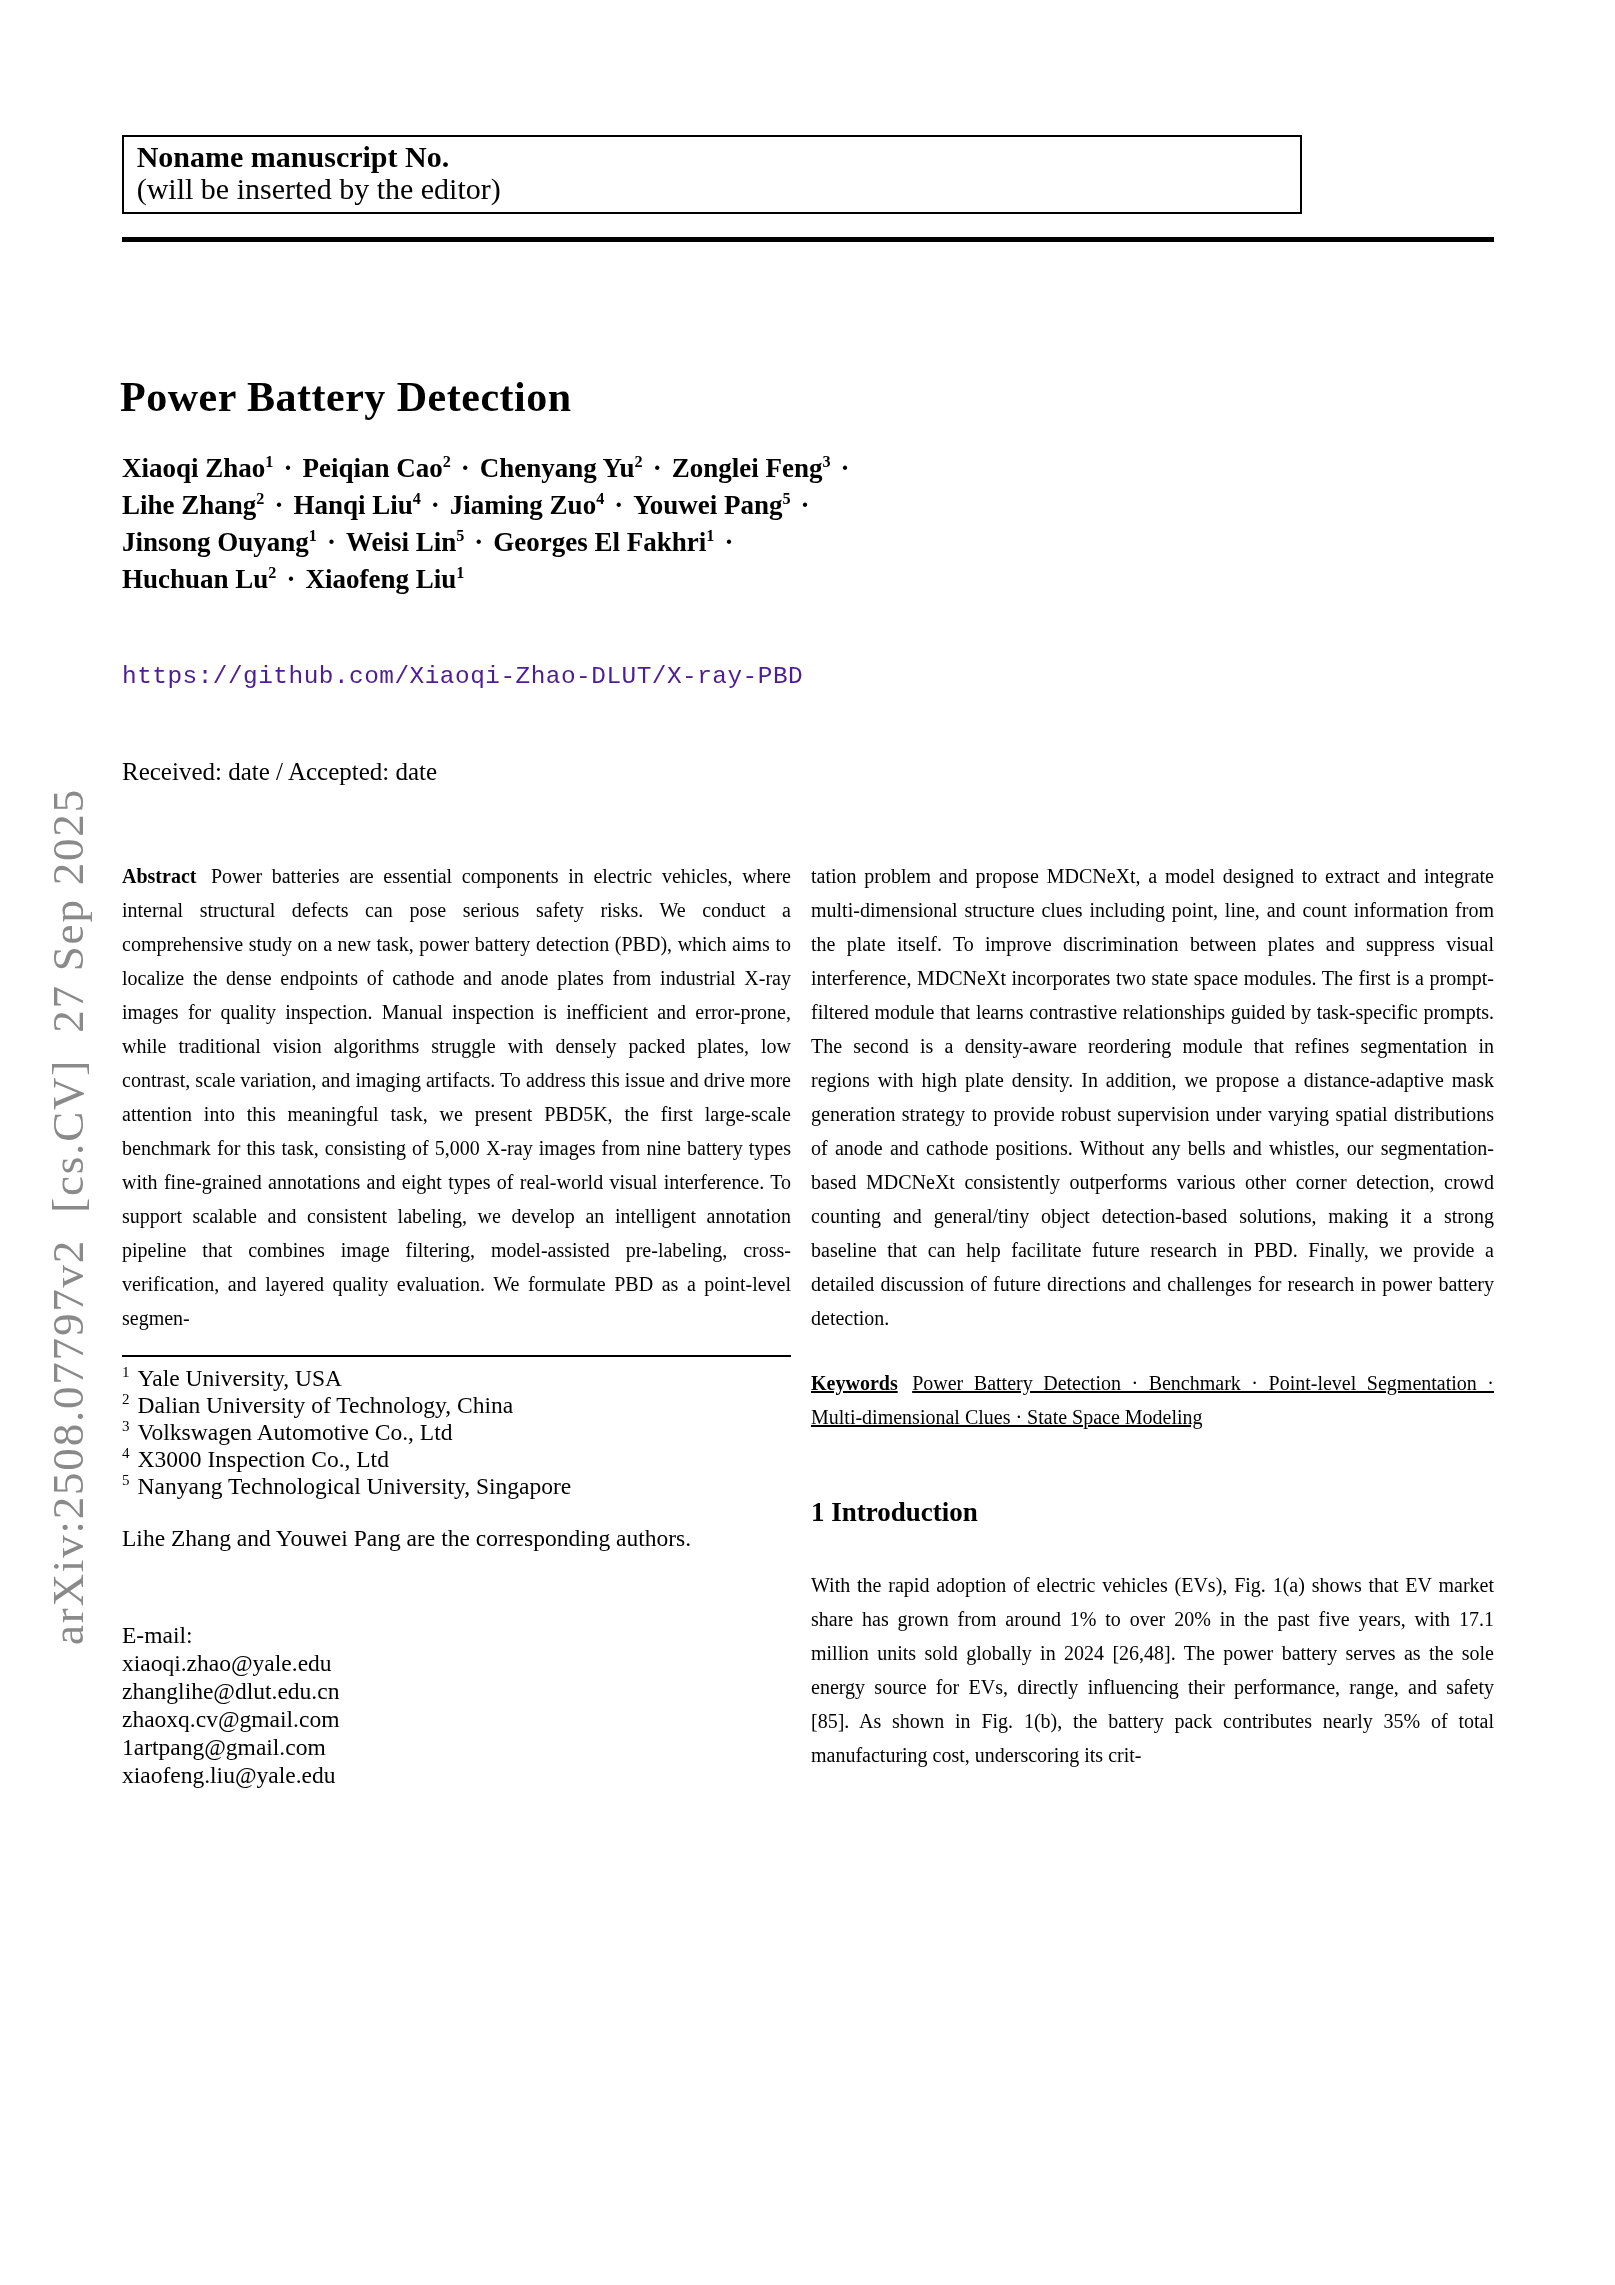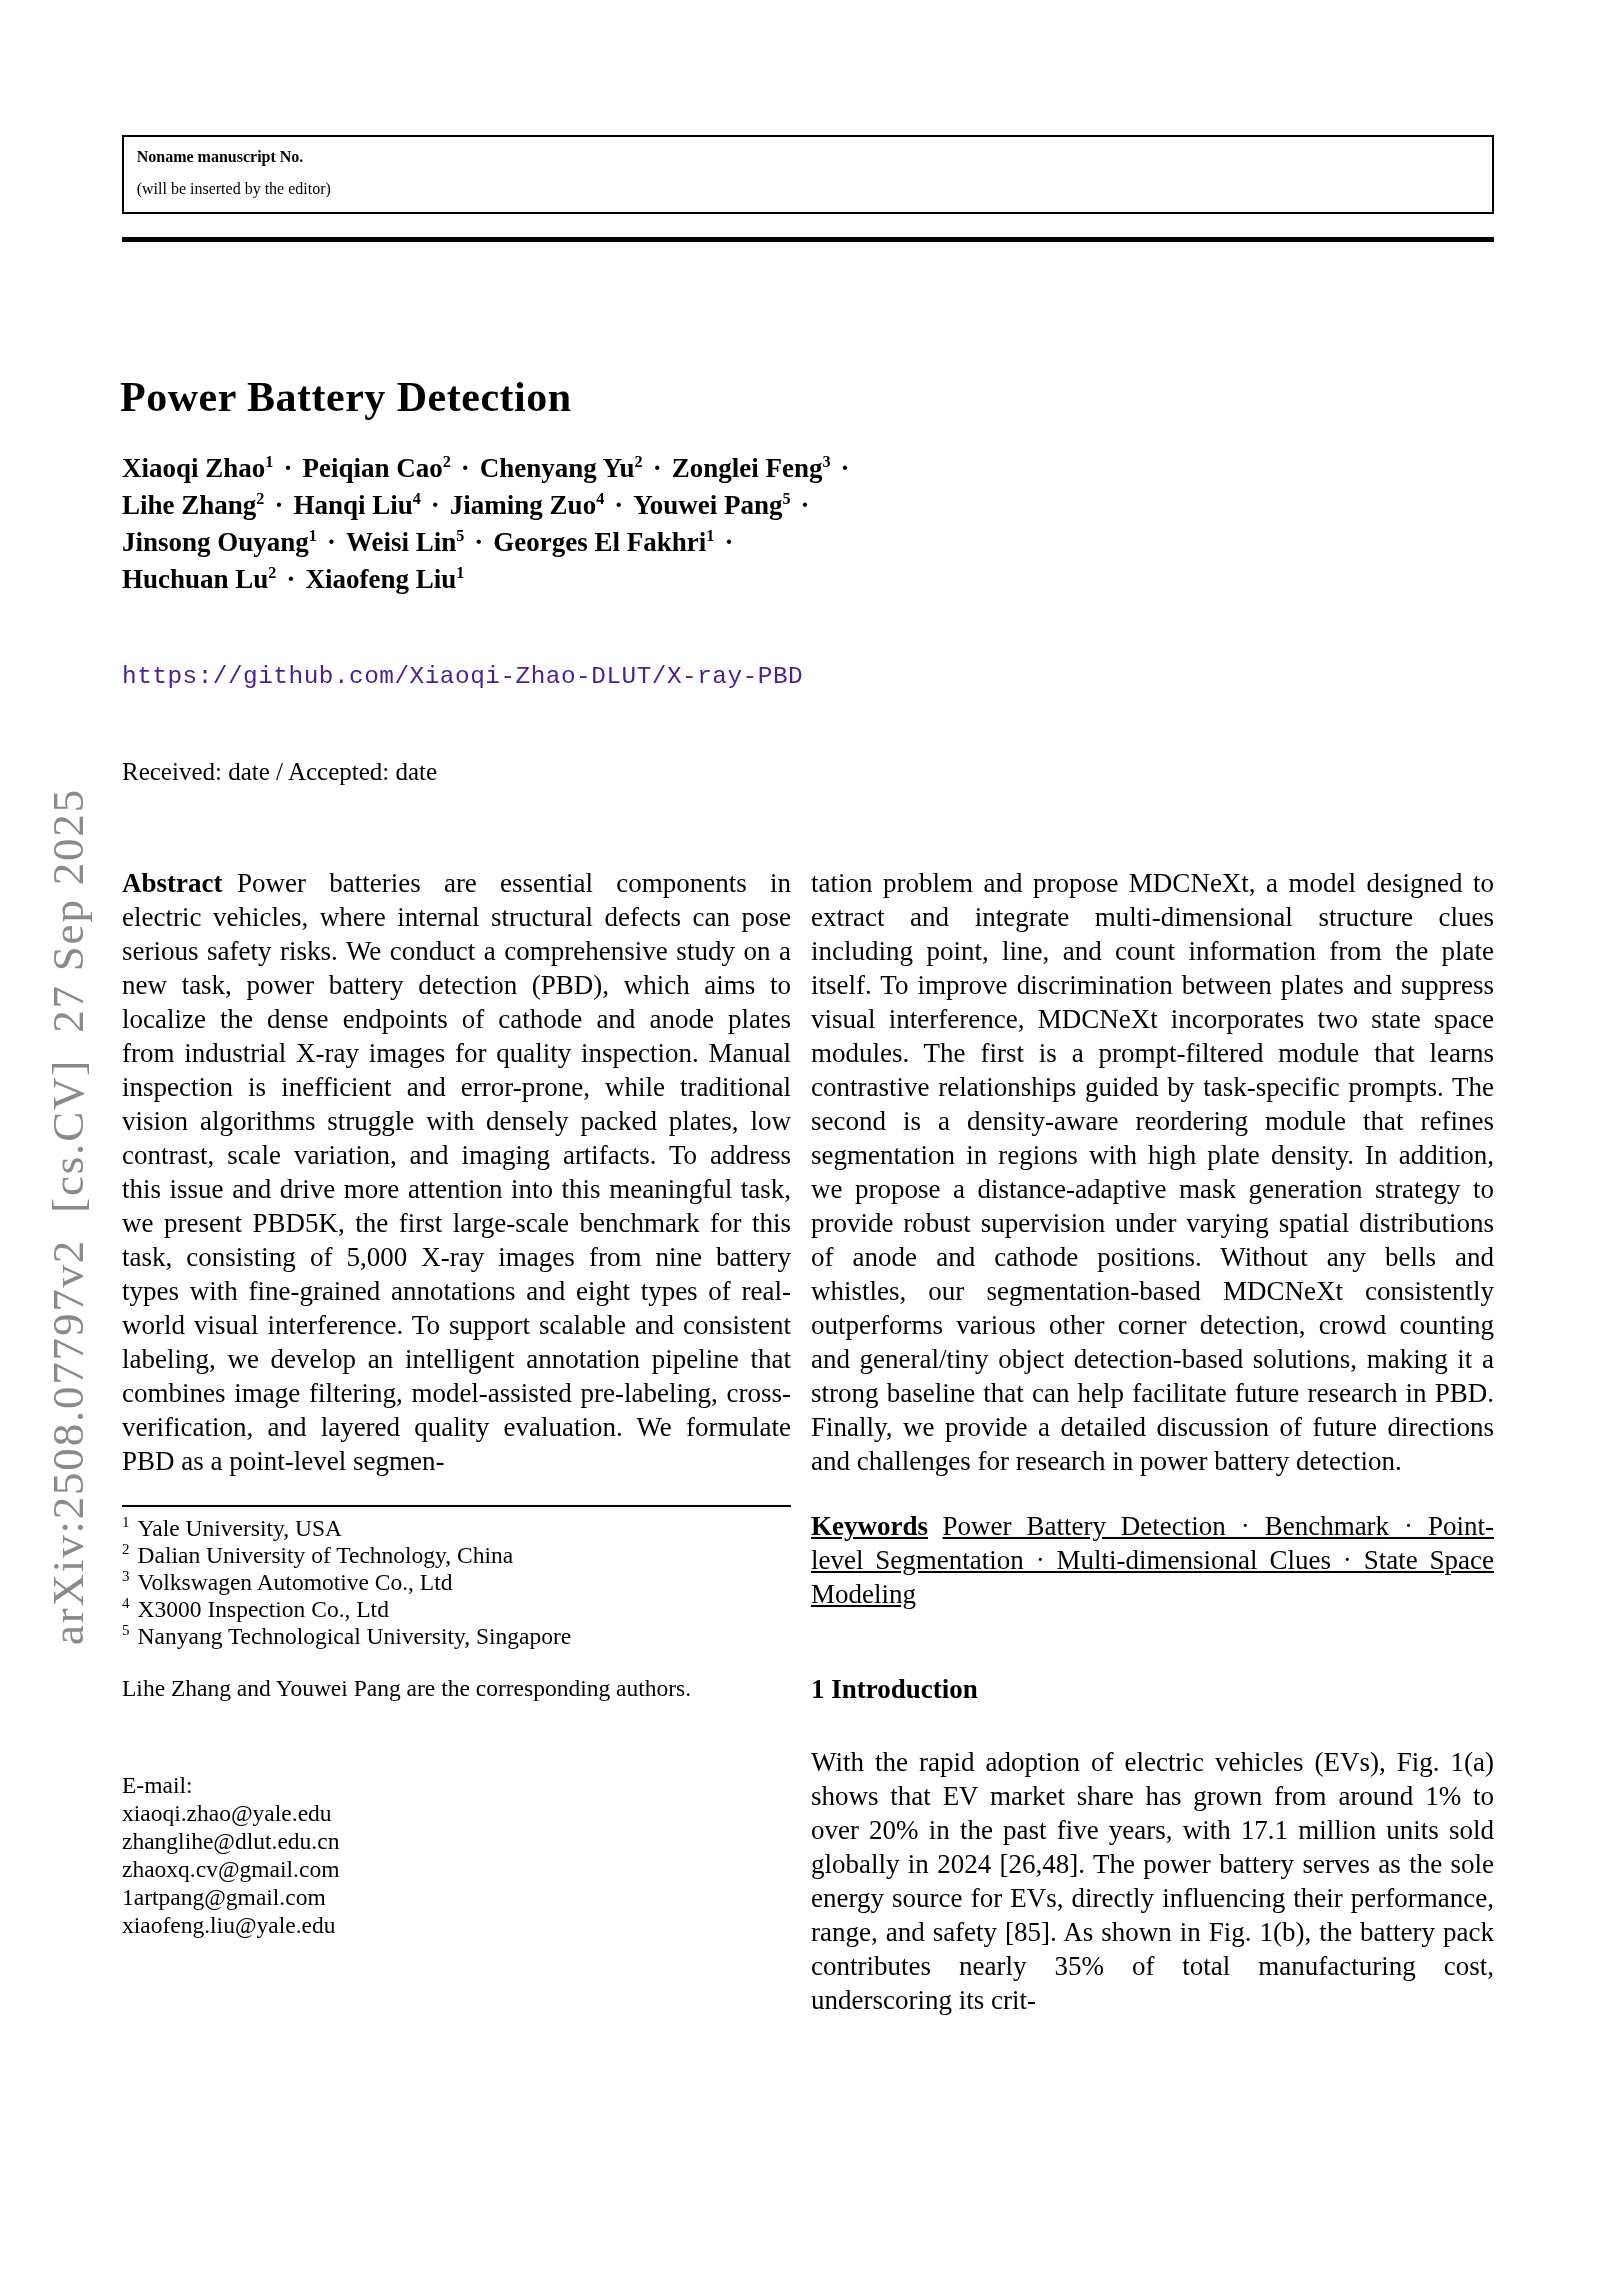--- a/index.html
+++ b/index.html
@@ -23,25 +23,25 @@
     font-size: 45px;
     letter-spacing: 1.8px;
     color: #8a8a8a;
     white-space: pre;
   }
 
   
   .header-box {
     position: absolute;
     left: 122px; top: 135px;
-    width: 1372px;
+    width: 1180px;
     box-sizing: border-box;
     border: 2.7px solid #000;
     padding: 3.6px 12.7px 7.2px 12.7px;
-    font-size: 16px;
+    font-size: 30px;
     line-height: 32px;
   }
   .header-box .l1 { font-weight: 700; }
 
   .thick-rule {
     position: absolute;
     left: 122px; top: 237px;
     width: 1372px; height: 4.5px;
     background: #000;
   }
@@ -78,21 +78,21 @@
     position: absolute;
     left: 122px; top: 758px;
     font-size: 25px;
   }
 
   .col { position: absolute; top: 839px; }
   .col-left  { left: 122px; width: 669px; }
   .col-right { left: 811px; width: 683px; }
 
   .para {
-    font-size: 27px;
+    font-size: 20px;
     line-height: 34px;
     text-align: justify;
   }
   .abstract-label, .keywords-label {
     font-weight: 700;
     padding-right: 14.5px;
   }
 
   .fn-rule {
     width: 100%; height: 2.3px;

